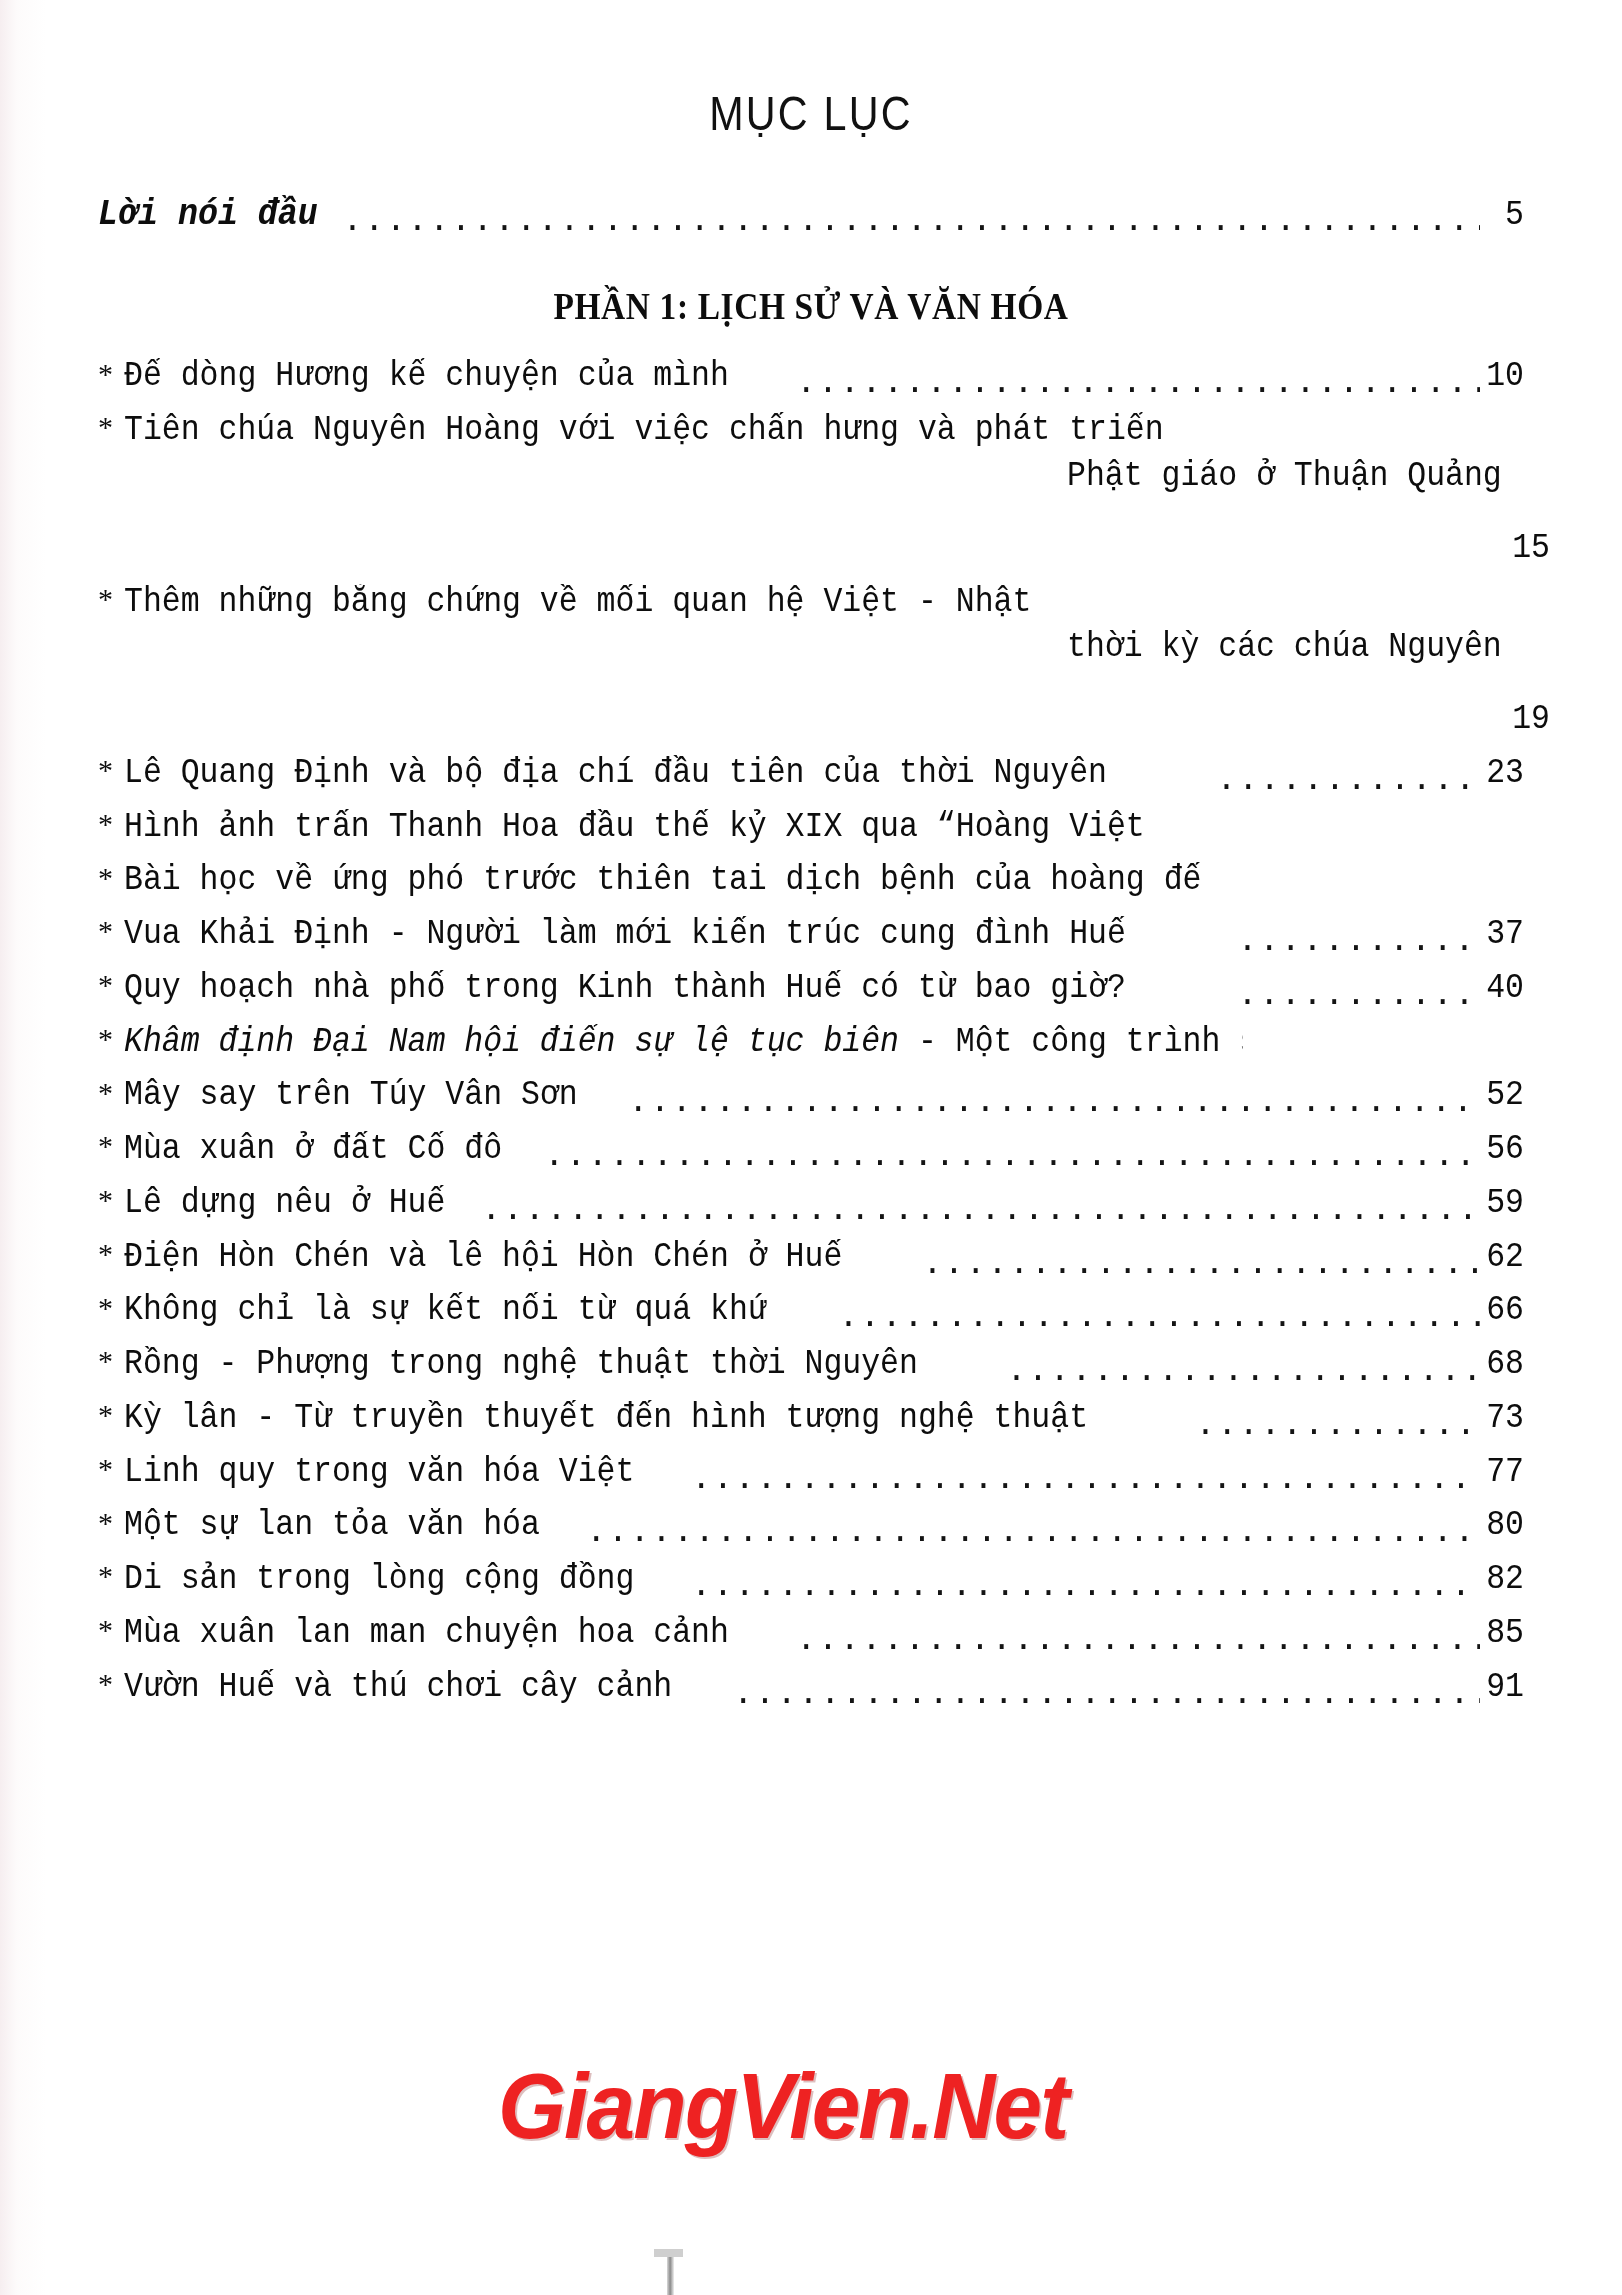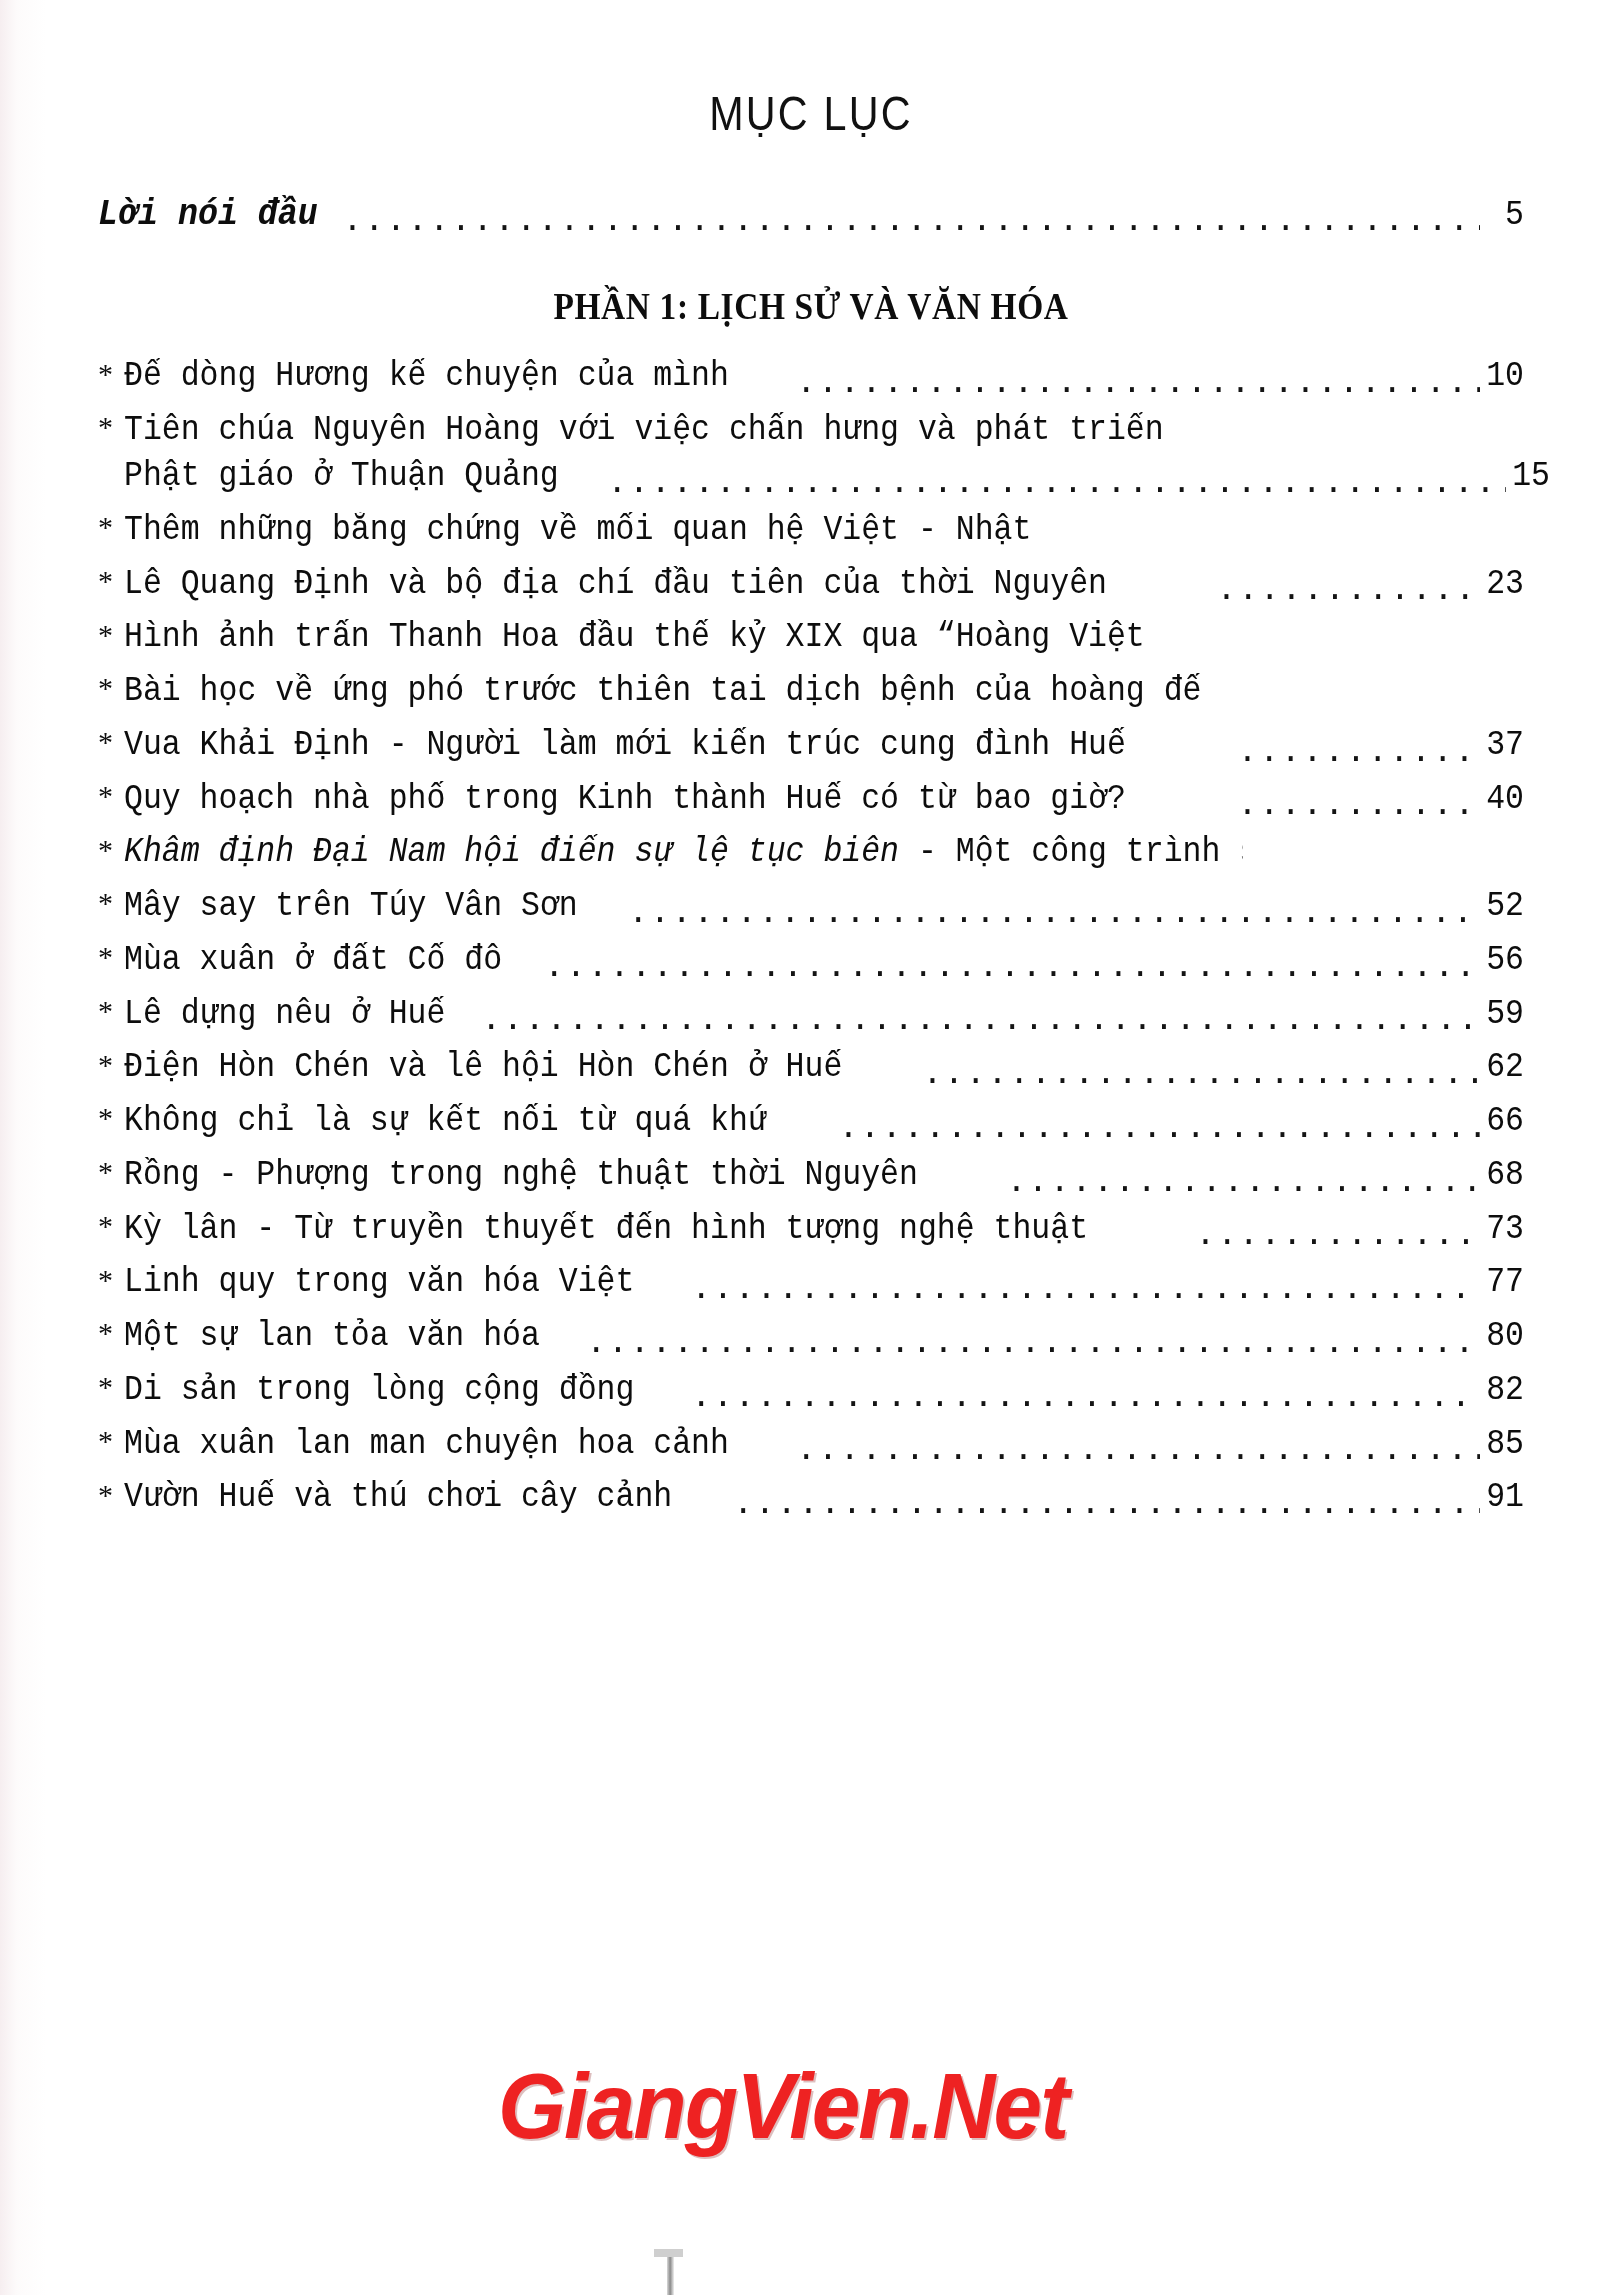--- a/index.html
+++ b/index.html
@@ -119,21 +119,21 @@
     width: 26px;
     font-size: 30px;
     line-height: 1;
     padding-bottom: 6.5px;
     color: #111;
     font-family: "Liberation Serif", serif;
   }
   .entry-body { flex: 1 1 auto; min-width: 0; }
 
   .cont-row { padding-left: 26px; }
-  .cont-row .toc-line { margin-top: 9.2px; }
+  .cont-row .toc-line { margin-top: 9.2px; flex-direction: column; }
 
   .ital { font-style: italic; }
 
   
   .watermark {
     position: absolute;
     left: 483px;
     top: 2054px;
     font-family: "Liberation Sans", sans-serif;
     font-weight: 700;
@@ -222,20 +222,29 @@
         <div class="entry-row">
           <span class="bullet">*</span>
           <div class="entry-body">
             <div class="toc-line">
               <span class="toc-text">Thêm những bằng chứng về mối quan hệ Việt - Nhật</span>
               <span class="leader" style="visibility: hidden;"></span>
               <span class="pageno"></span>
             </div>
           </div>
         </div>
+        <div class="entry-row cont-row">
+          <div class="entry-body">
+            <div class="toc-line">
+              <span class="toc-text">thời kỳ các chúa Nguyễn</span>
+              <span class="leader"></span>
+              <span class="pageno">19</span>
+            </div>
+          </div>
+        </div>
       </div>
       <div class="entry">
         <div class="entry-row">
           <span class="bullet">*</span>
           <div class="entry-body">
             <div class="toc-line">
               <span class="toc-text">Lê Quang Định và bộ địa chí đầu tiên của thời Nguyễn</span>
               <span class="leader"></span>
               <span class="pageno">23</span>
             </div>

